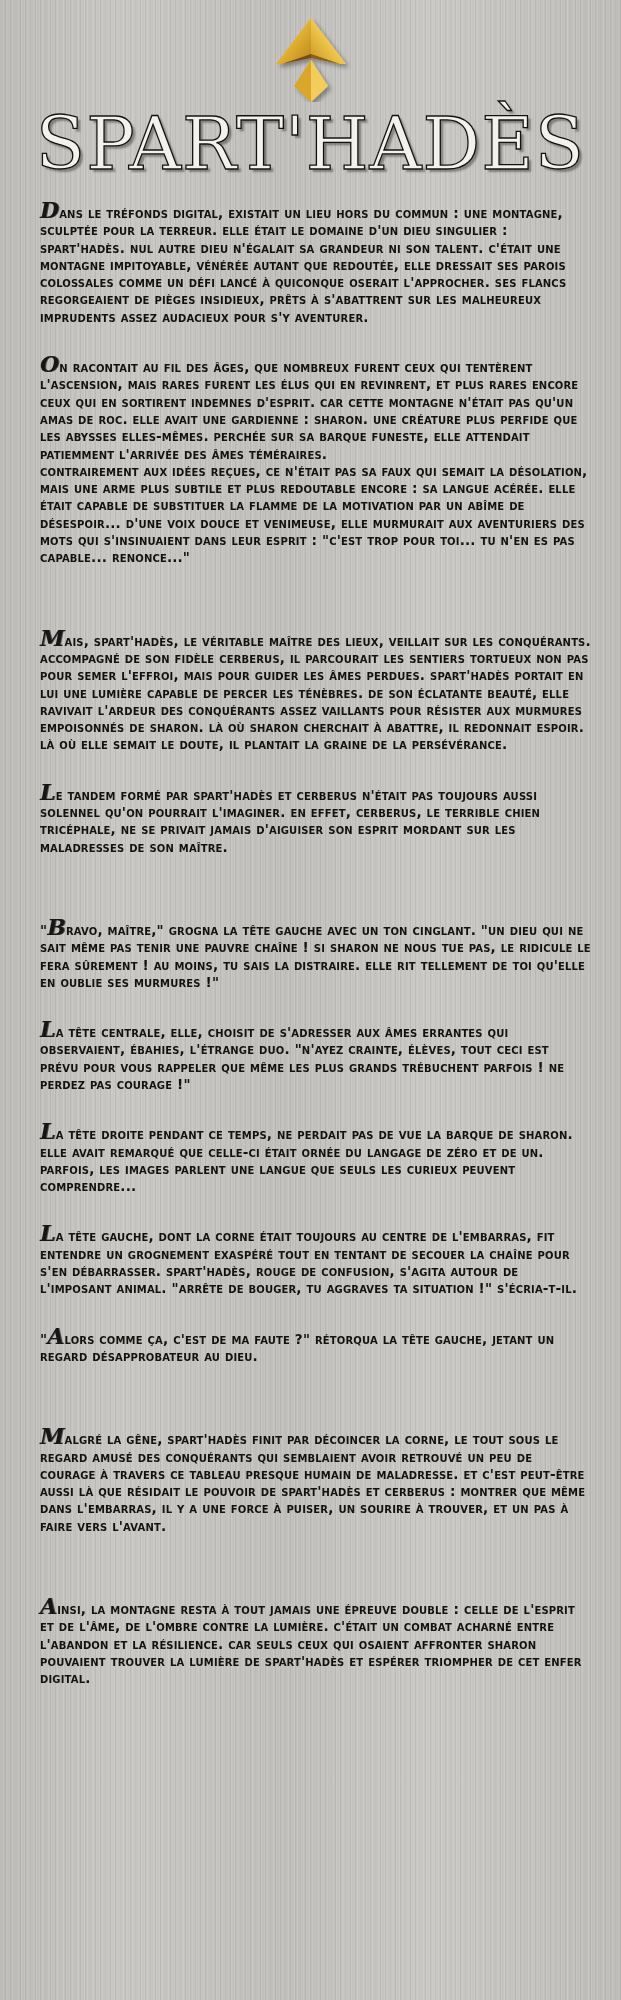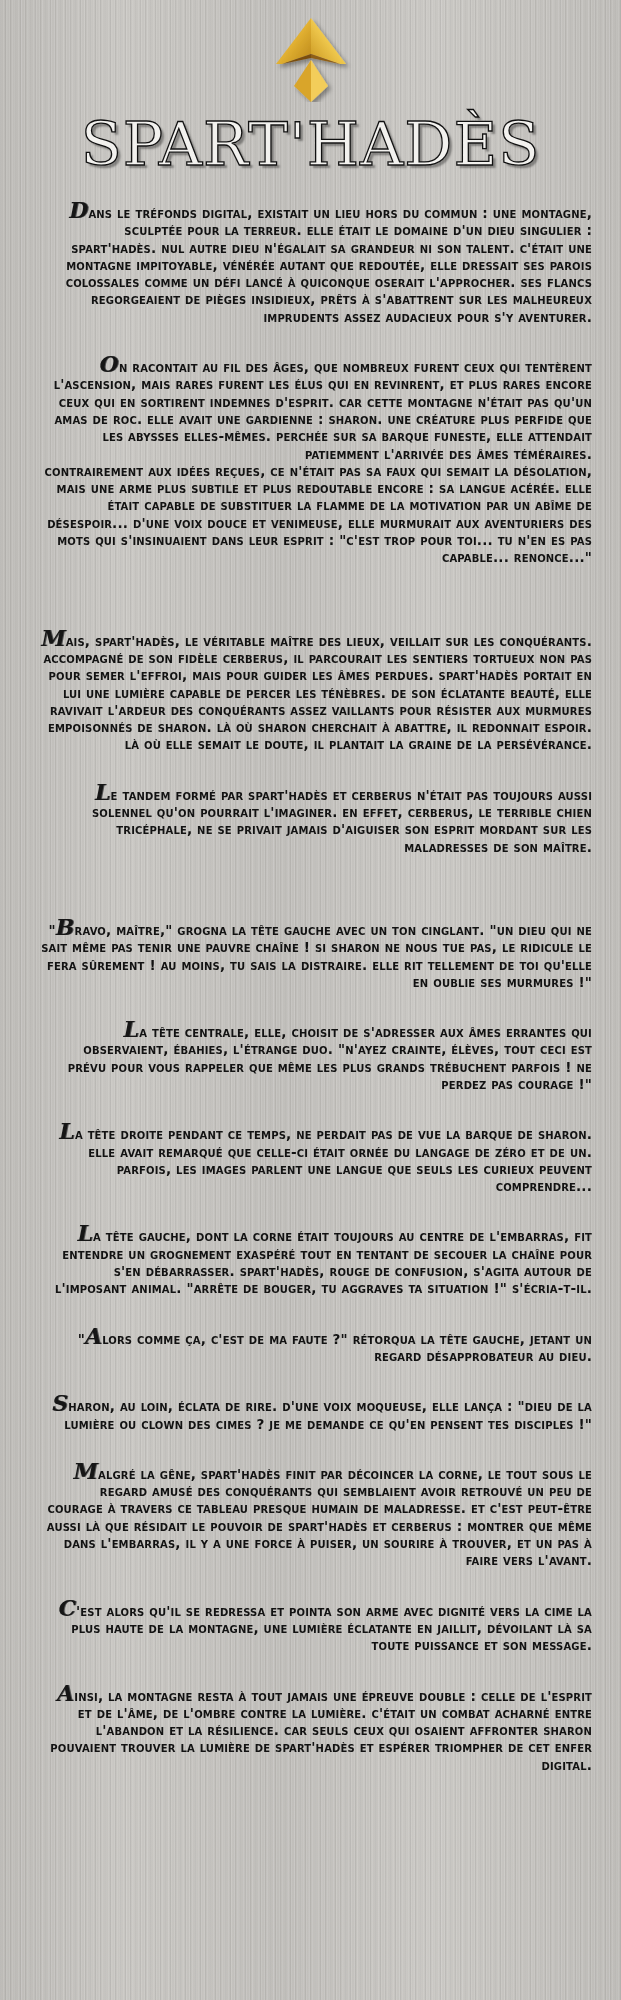--- a/index.html
+++ b/index.html
@@ -24,35 +24,34 @@
     width: 86px;
     height: 86px;
   }
   .title {
     position: absolute;
     left: 0;
     top: 108px;
     width: 621px;
     text-align: center;
     font-family: "DejaVu Serif", serif;
-    font-size: 60px;
+    font-size: 72px;
     font-weight: normal;
     letter-spacing: 1px;
     color: #f2f1ee;
     -webkit-text-stroke: 1.3px #111;
     text-shadow: 3px 3px 2px rgba(0,0,0,0.35);
     line-height: 72px;
     margin: 0;
   }
   .story {
     position: absolute;
     left: 40px;
     top: 205px;
     width: 552px;
-    text-align: right;
   }
   .para {
     margin: 0;
     font-variant: small-caps;
     text-transform: lowercase;
     font-weight: bold;
     font-size: 13.6px;
     line-height: 17.3px;
     letter-spacing: 0.15px;
     color: #121212;
@@ -148,32 +147,26 @@
   <p class="para">
     <span class="drop">L</span><span>a tête gauche, dont la corne était toujours au centre de l'embarras, fit entendre un grognement exaspéré tout en tentant de secouer la chaîne pour s'en débarrasser. Spart'Hadès, rouge de confusion, s'agita autour de l'imposant animal. "Arrête de bouger, tu aggraves ta situation !" s'écria-t-il.</span>
   </p>
   <div class="gap-lg"></div>
 
   <p class="para">
     <span>"</span><span class="drop">A</span><span>lors comme ça, c'est de MA faute ?" rétorqua la tête gauche, jetant un regard désapprobateur au dieu.</span>
   </p>
   <div class="gap-lg"></div>
 
-  <p class="para">
-    <span class="drop">S</span><span>haron, au loin, éclata de rire. D'une voix moqueuse, elle lança : "Dieu de la lumière ou clown des cimes ? Je me demande ce qu'en pensent tes disciples !"</span>
-  </p>
   <div class="gap-lg"></div>
 
   <p class="para">
     <span class="drop">M</span><span>algré la gêne, Spart'Hadès finit par décoincer la corne, le tout sous le regard amusé des conquérants qui semblaient avoir retrouvé un peu de courage à travers ce tableau presque humain de maladresse. Et c'est peut-être aussi là que résidait le pouvoir de Spart'Hadès et Cerberus : montrer que même dans l'embarras, il y a une force à puiser, un sourire à trouver, et un pas à faire vers l'avant.</span>
   </p>
   <div class="gap-lg"></div>
 
-  <p class="para">
-    <span class="drop">C</span><span>'est alors qu'il se redressa et pointa son arme avec dignité vers la cime la plus haute de la montagne, une lumière éclatante en jaillit, dévoilant là sa toute puissance et son message.</span>
-  </p>
   <div class="gap-lg"></div>
 
   <p class="para">
     <span class="drop">A</span><span>insi, la montagne resta à tout jamais une épreuve double : celle de l'esprit et de l'âme, de l'ombre contre la lumière. C'était un combat acharné entre l'abandon et la résilience. Car seuls ceux qui osaient affronter Sharon pouvaient trouver la lumière de Spart'Hadès et espérer triompher de cet enfer digital.</span>
   </p>
 
 </div>
 
 </body></html>

